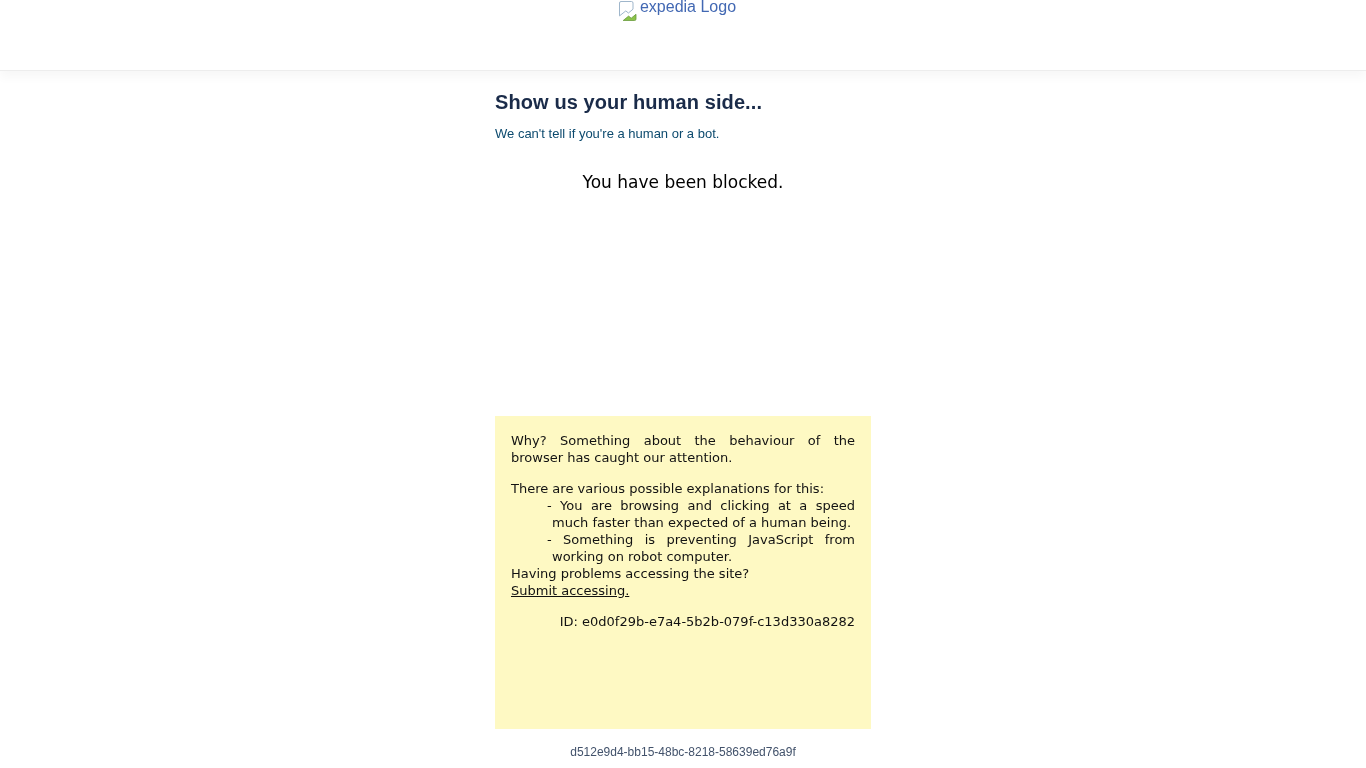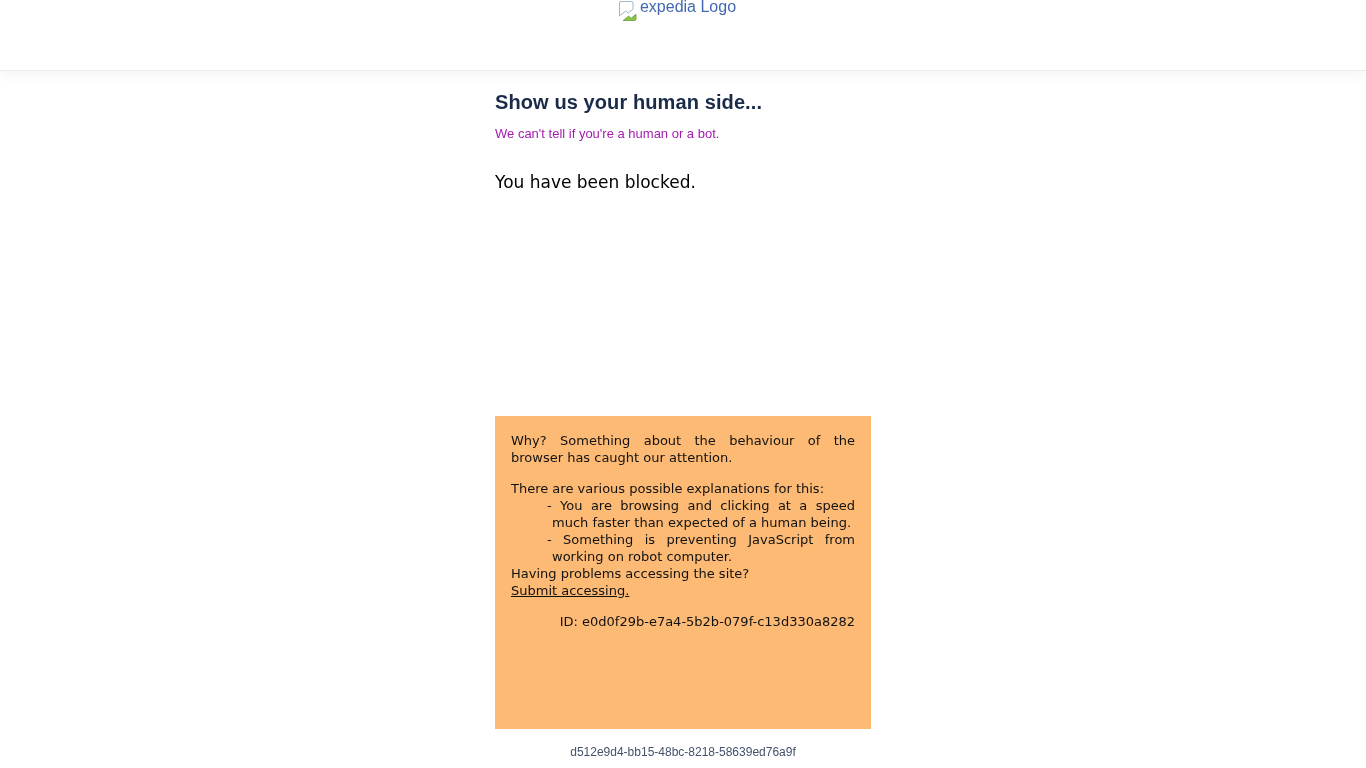--- a/index.html
+++ b/index.html
@@ -46,35 +46,36 @@
   .page-title {
     margin-top: 20px;
     font-size: 20px;
     font-weight: 700;
     color: #1a2b49;
     letter-spacing: 0.1px;
   }
   .page-subtitle {
     margin-top: 12px;
     font-size: 13px;
-    color: #a21caf;
+    color: #0c4a6e;
   }
   .blocked-message {
     margin-top: 31px;
+    text-align: center;
     font-size: 17px;
     color: #000000;
     font-family: "DejaVu Sans", sans-serif;
   }
 
   
   .info-box {
     margin-top: 224px;
     width: 376px;
     min-height: 313px;
-    background: #fdba74;
+    background: #fef9c3;
     padding: 16px;
     font-family: "DejaVu Sans", sans-serif;
     font-size: 13px;
     line-height: 17px;
     color: #121212;
     text-align: justify;
   }
   .info-box .why-paragraph { margin-bottom: 14px; }
   .explanations-list {
     list-style: none;

